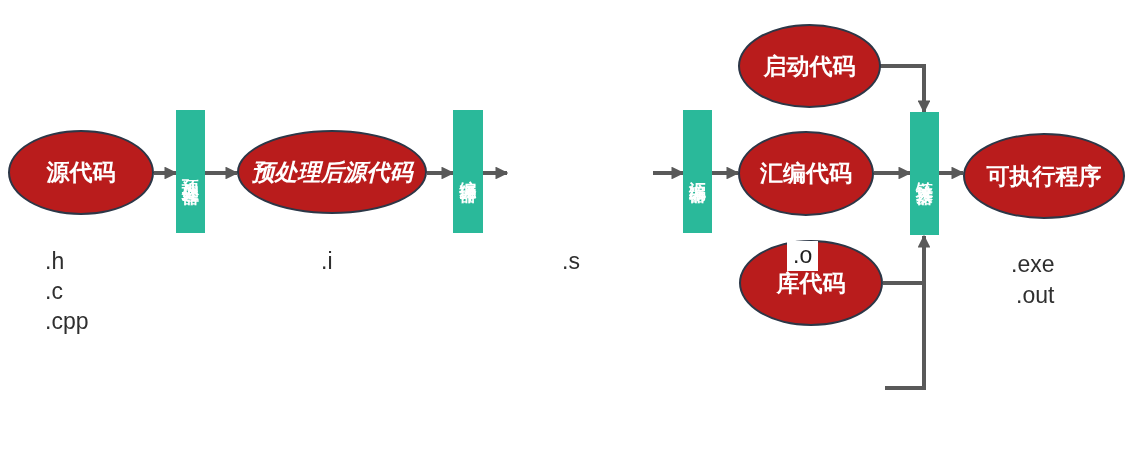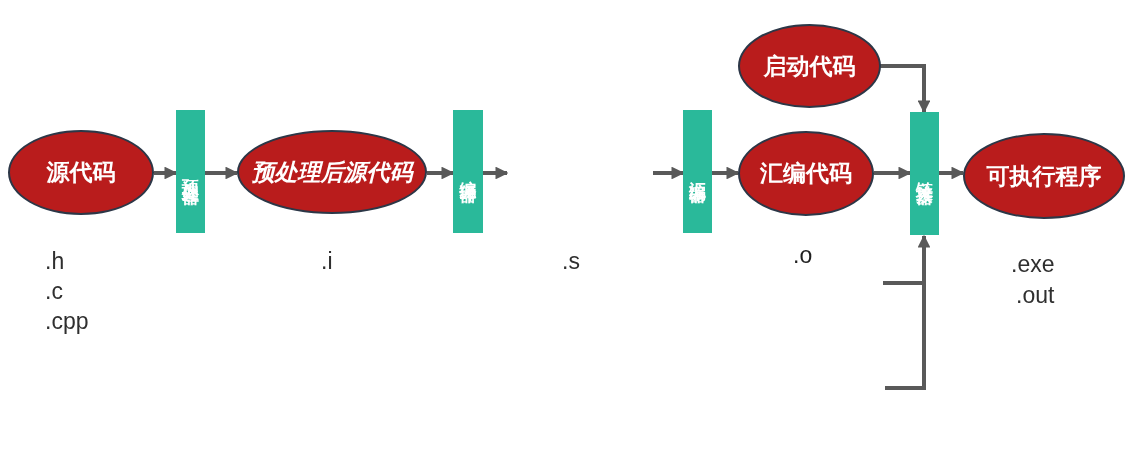--- a/index.html
+++ b/index.html
@@ -123,20 +123,23 @@
   </div>
 
   <div class="node" style="left:963px; top:133px; width:162px; height:86px;">
     <span>可执行程序</span>
   </div>
 
   <div class="node" style="left:738px; top:24px; width:143px; height:84px;">
     <span>启动代码</span>
   </div>
 
+  <div class="node" style="left:739px; top:240px; width:144px; height:86px;">
+    <span>库代码</span>
+  </div>
 
 
   <div class="ext" style="left:45px; top:246px;">
     <div>.h</div>
     <div>.c</div>
     <div>.cpp</div>
   </div>
 
   <div class="ext" style="left:321px; top:246px;">.i</div>
 

